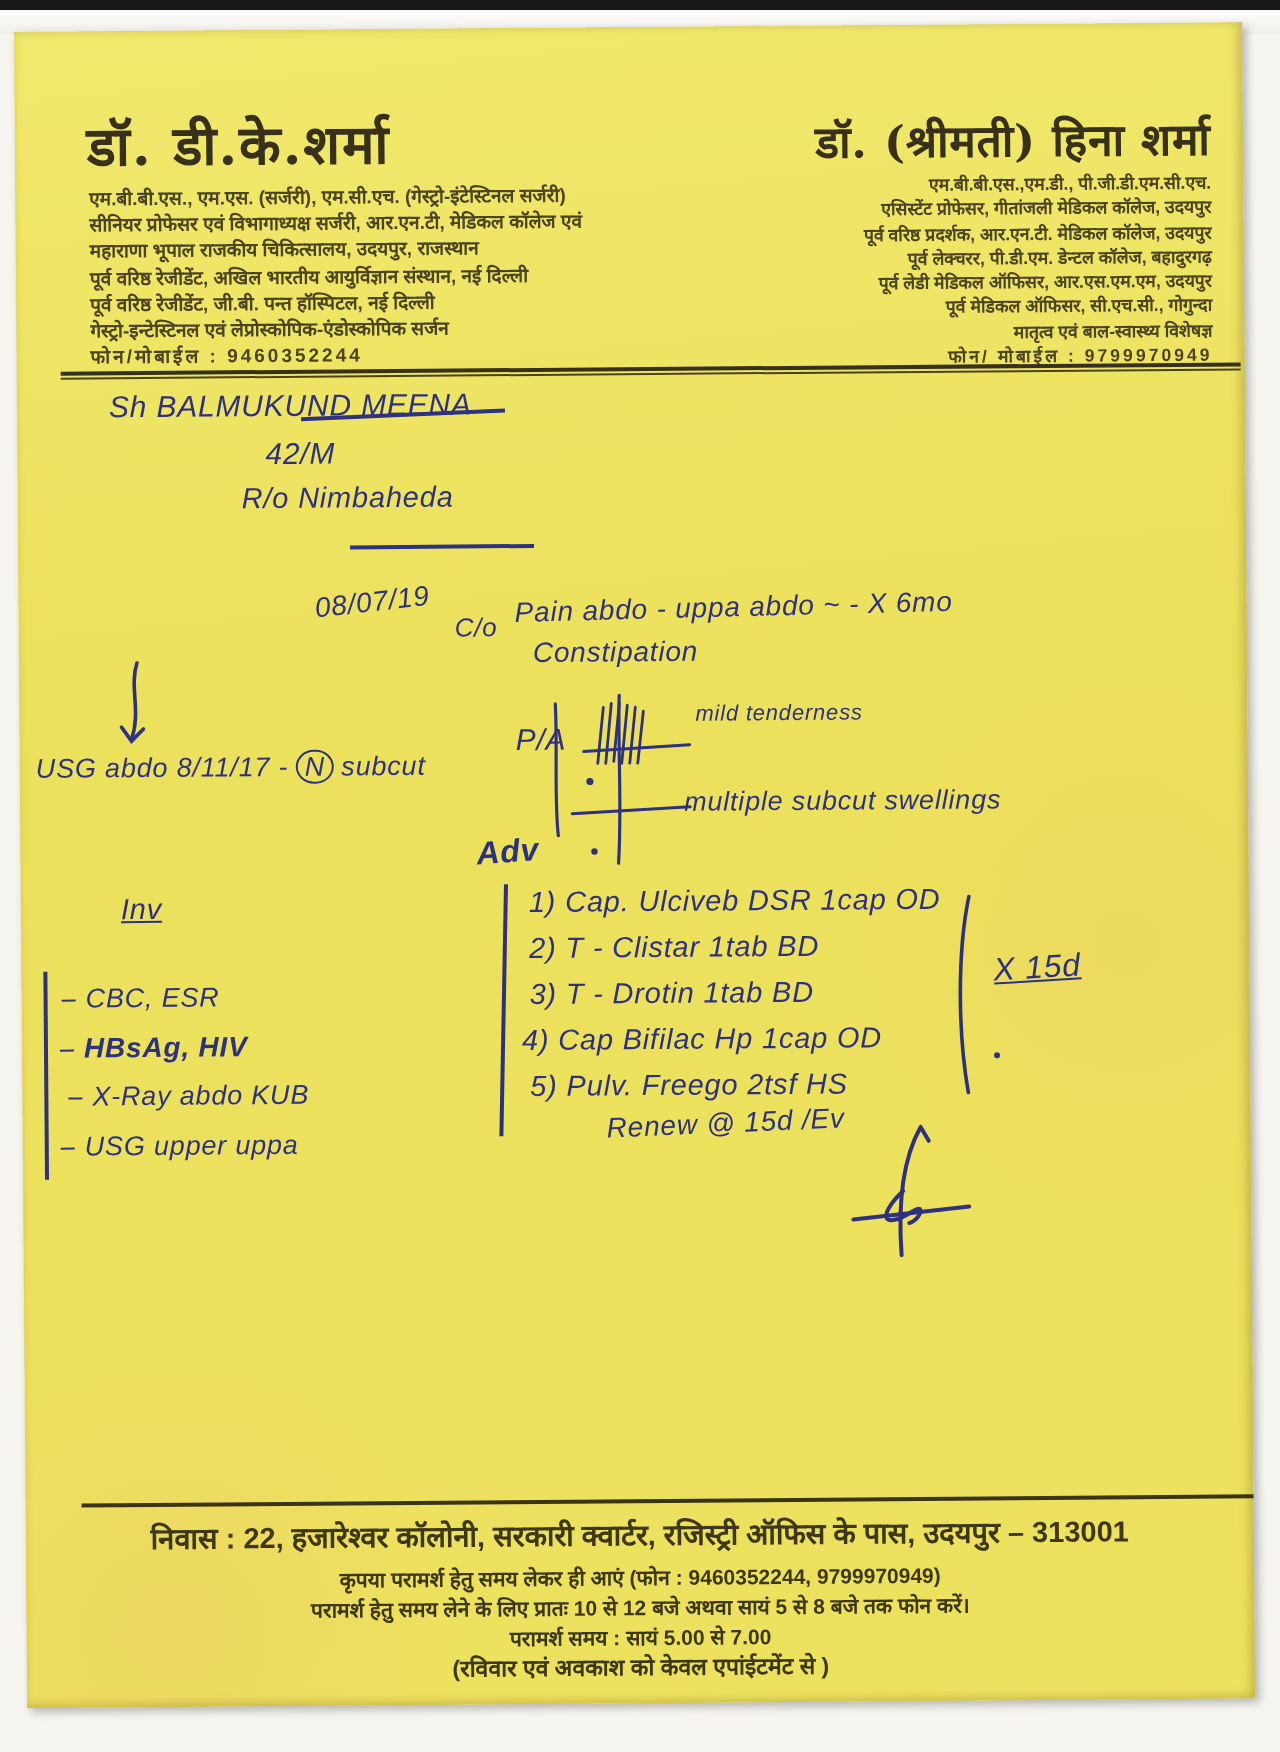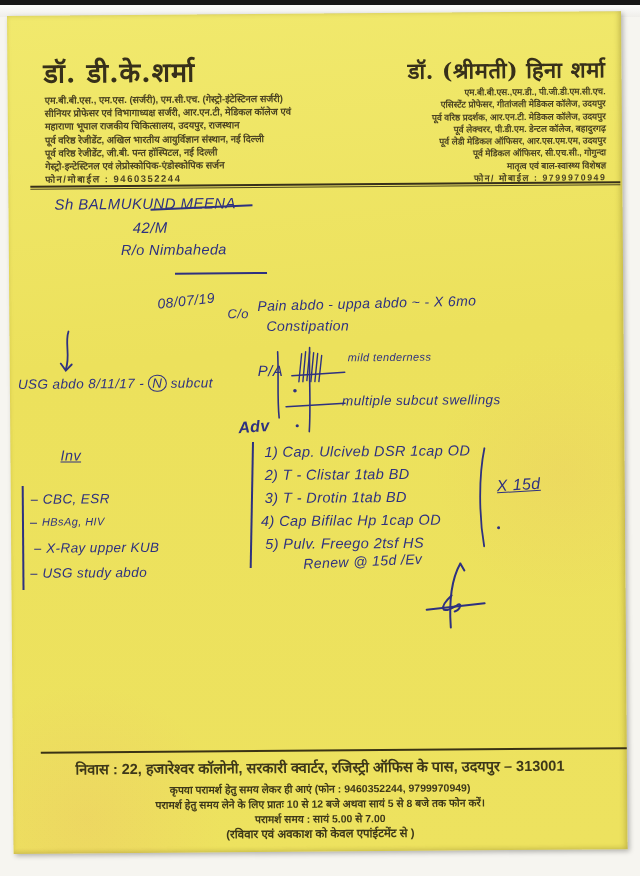--- a/index.html
+++ b/index.html
@@ -108,23 +108,23 @@
     <path class="ink" stroke-width="1.5" d="M14,63 L73,60"></path>
     <circle cx="23" cy="47" r="1.8" fill="#2e3180"></circle>
     <circle cx="25" cy="82" r="1.6" fill="#2e3180"></circle>
   </svg>
   <div class="abs hw" style="left:338px; top:338px; font-size:11px;">mild tenderness</div>
   <div class="abs hw" style="left:332px; top:380px; font-size:13.5px;">multiple subcut swellings</div>
 
   <div class="abs hw underlined" style="left:14px; top:432px; font-size:14.5px;margin-left:36px;">Inv</div>
   <div class="hw-line" style="left:11px; top:470px; width:1.8px; height:104px;"></div>
   <div class="abs hw tick-item" style="left:20px; top:476px; font-size:13.5px;"><span>CBC, ESR</span></div>
-  <div class="abs hw tick-item" style="left:19px; top:500px; font-size:11px;"><span>HBsAg, HIV</span></div>
-  <div class="abs hw tick-item" style="left:23px; top:525px; font-size:13.5px;"><span>X-Ray upper KUB</span></div>
-  <div class="abs hw tick-item" style="left:19px; top:550px; font-size:13.5px;"><span>USG study abdo</span></div>
+  <div class="abs hw tick-item" style="left:19px; top:500px; font-size:14px;font-weight:bold;"><span>HBsAg, HIV</span></div>
+  <div class="abs hw tick-item" style="left:23px; top:525px; font-size:13.5px;"><span>X-Ray abdo KUB</span></div>
+  <div class="abs hw tick-item" style="left:19px; top:550px; font-size:13.5px;"><span>USG upper uppa</span></div>
 
   <div class="abs hw" style="left:228px; top:404px; font-size:16px; font-weight:bold; transform:rotate(-4deg);">Adv</div>
   <div class="hw-line" style="left:240px; top:428px; width:1.8px; height:126px; transform:rotate(1.5deg);"></div>
   <div class="abs hw" style="left:254px; top:430px; font-size:14.5px;">1) Cap. Ulciveb DSR 1cap OD</div>
   <div class="abs hw" style="left:254px; top:453px; font-size:14.5px;">2) T - Clistar 1tab BD</div>
   <div class="abs hw" style="left:254px; top:476px; font-size:14.5px;">3) T - Drotin 1tab BD</div>
   <div class="abs hw" style="left:250px; top:499px; font-size:14.5px;">4) Cap Bifilac Hp 1cap OD</div>
   <div class="abs hw" style="left:254px; top:522px; font-size:14.5px;">5) Pulv. Freego 2tsf HS</div>
 
   <svg class="abs" style="left:464px; top:434px;" width="14" height="102" viewBox="0 0 14 102">

